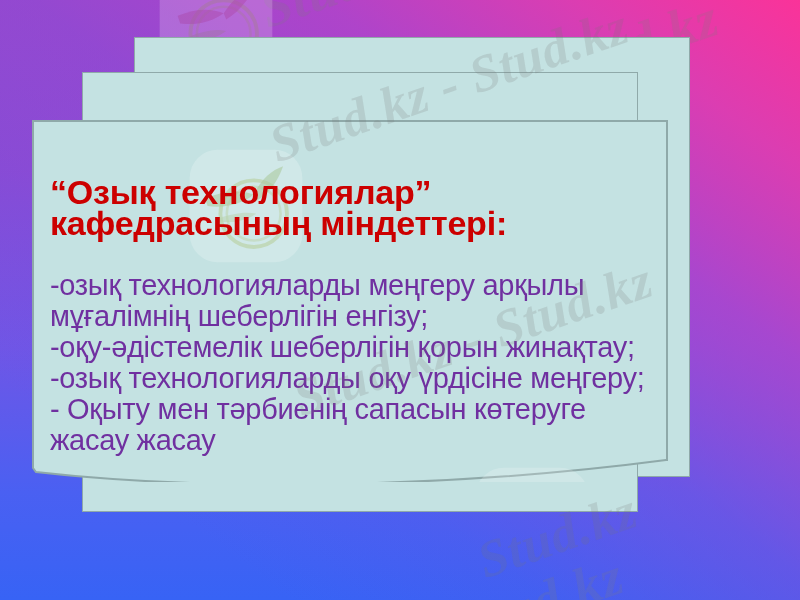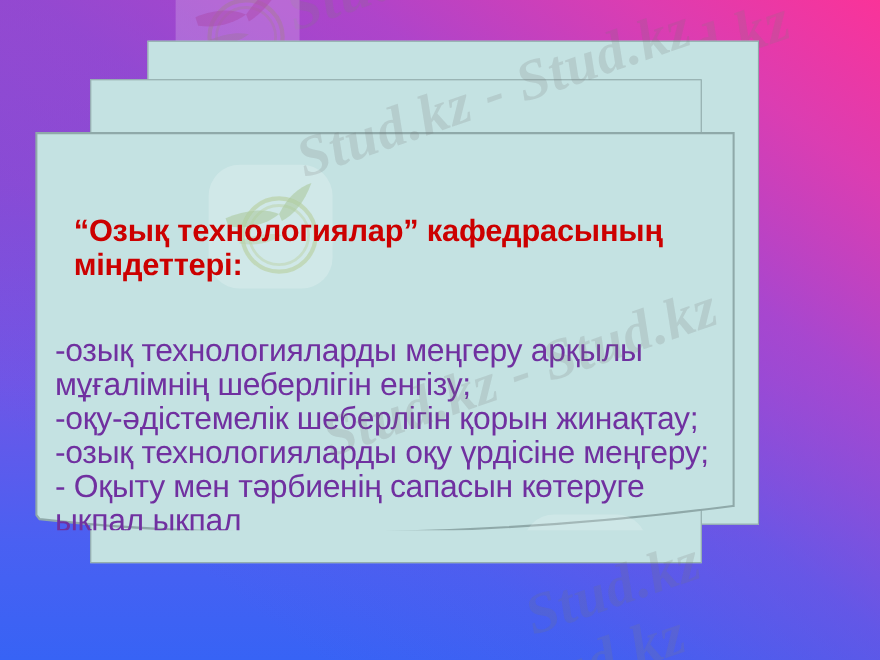--- a/index.html
+++ b/index.html
@@ -92,23 +92,23 @@
   }
 
   
   .text-block {
     position: absolute;
     left: 18px;
     top: 57px;
     width: 610px;
   }
   .slide-title {
-    margin: 17px;
+    margin: 0;
     color: #cc0000;
-    font-size: 28px;
+    font-size: 34px;
     font-weight: bold;
     line-height: 31px;
     letter-spacing: -0.2px;
   }
   .slide-body {
     margin: 0;
     padding: 0;
     list-style: none;
     color: #7030a0;
     font-size: 29px;
@@ -169,21 +169,21 @@
 
       <div class="text-block">
         <h1 class="slide-title">“Озық технологиялар” кафедрасының міндеттері:</h1>
         <div class="spacer"></div>
         <ul class="slide-body">
           <li>-озық технологияларды меңгеру арқылы</li>
           <li>мұғалімнің шеберлігін енгізу;</li>
           <li>-оқу-әдістемелік шеберлігін қорын жинақтау;</li>
           <li>-озық технологияларды оқу үрдісіне меңгеру;</li>
           <li>- Оқыту мен тәрбиенің сапасын көтеруге</li>
-          <li>ықпал ықпал</li>
+          <li>жасау жасау</li>
         </ul>
       </div>
     </div>
   </div>
 
   <div class="wm-layer">
     <div class="wm-text" style="left:262px; top:118px; transform:rotate(-19deg); font-size:52px; color:rgba(115,115,115,0.19);">Stud.kz - Stud.kz</div>
     <div class="wm-text" style="left:286px; top:372px; transform:rotate(-19deg); font-size:52px; color:rgba(115,115,115,0.19);">Stud.kz - Stud.kz</div>
     <div class="wm-text" style="left:470px; top:534px; transform:rotate(-19deg); font-size:52px; color:rgba(115,115,115,0.19);">Stud.kz</div>
   </div>

